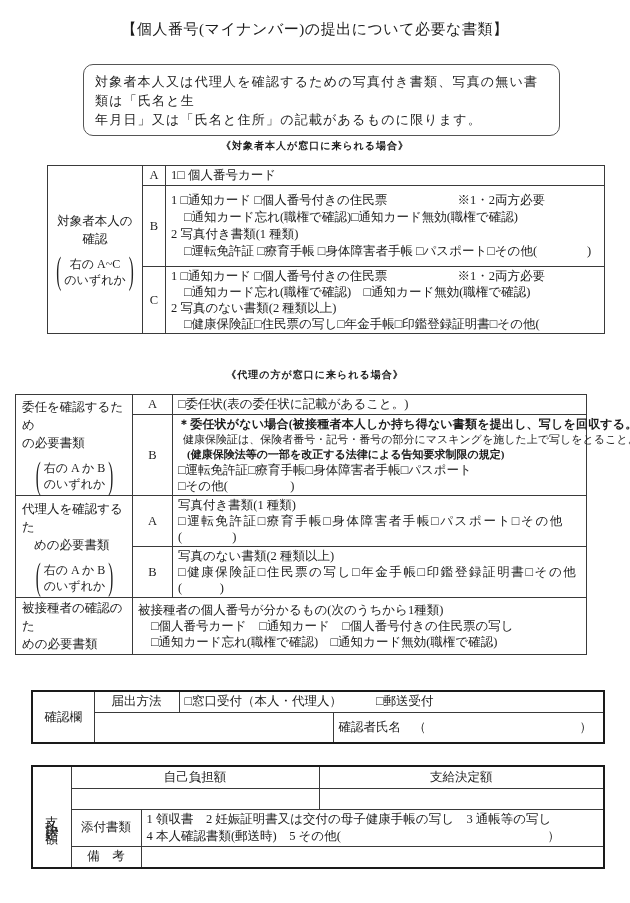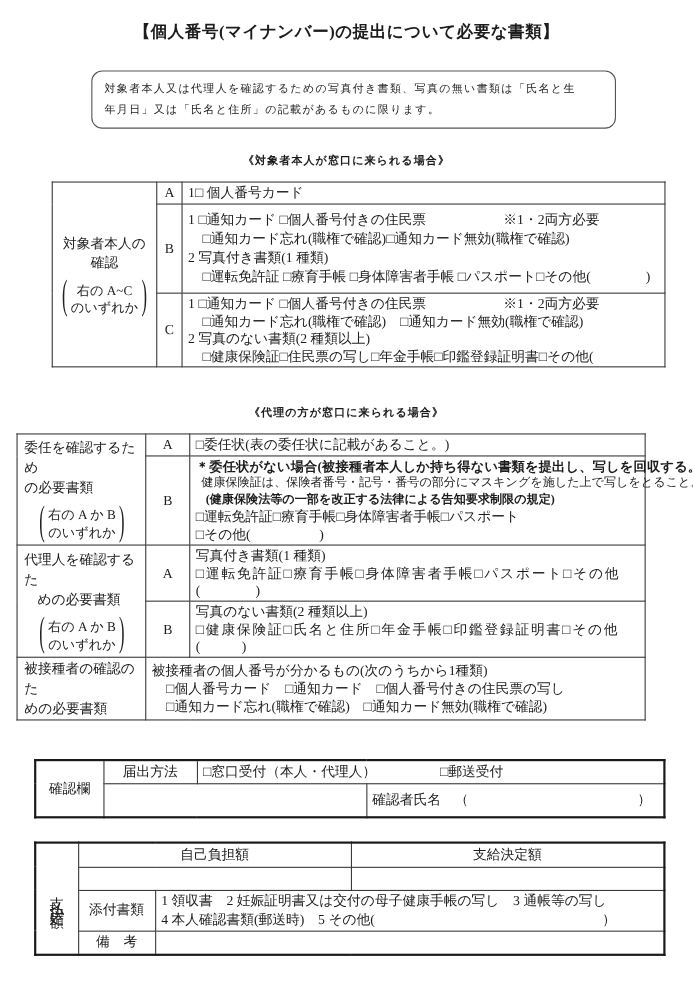--- a/index.html
+++ b/index.html
@@ -4,25 +4,25 @@
 <style>
   html,body { margin:0; padding:0; }
   body {
     width:630px; height:903px; background:#ffffff; position:relative;
     font-family:"Liberation Serif","DejaVu Serif",serif; color:#1c1c1c;
     overflow:hidden;
   }
   .abs { position:absolute; }
 
   .doc-title { top:20px; left:0; width:630px; text-align:center;
-    font-size:15px; font-weight:bold; letter-spacing:0.5px; }
+    font-size:15px; font-weight:normal; letter-spacing:0.5px; }
 
   .notice-box { left:83px; top:64px; width:477px; box-sizing:border-box;
     border:1px solid #555; border-radius:10px; padding:7px 11px 6px 11px;
-    font-size:10px; line-height:19px; letter-spacing:1.2px; }
+    font-size:13px; line-height:19px; letter-spacing:1.2px; }
 
   .sec-heading { left:0; width:630px; text-align:center;
     font-size:10px; font-weight:bold; letter-spacing:1px; }
   .sec1-heading { top:139px; }
   .sec2-heading { top:368px; }
 
   table { border-collapse:collapse; table-layout:fixed; }
   td { border:1px solid #3a3a3a; padding:1px 5px; vertical-align:middle;
        font-size:12.5px; line-height:17px; box-sizing:border-box; }
 
@@ -48,21 +48,21 @@
   .line { white-space:nowrap; }
   .flexline { display:flex; justify-content:space-between; }
   .ind { margin-left:13px; }
   .bold-line { font-weight:bold; font-size:12px; letter-spacing:0.2px; }
   .small-line { font-size:11px; line-height:15px; }
   .sm-ind1 { margin-left:5px; }
   .sm-ind2 { margin-left:9px;font-weight:bold; }
   .spread { letter-spacing:1.6px; }
 
   .center { text-align:center; }
-  .optrow { display:flex; gap:58px; }
+  .optrow { display:flex; gap:34px; }
   .nameline { display:flex; justify-content:space-between; padding-right:6px; }
 
   .vertcell { text-align:center; padding:0; }
   .vert { writing-mode:vertical-rl; text-orientation:upright;
           letter-spacing:4px; font-size:13px; margin:0 auto; display:inline-block; }
 
   .attach-l2 { display:flex; justify-content:space-between; padding-right:38px; }
 </style>
 </head>
 <body>
@@ -182,21 +182,21 @@
     <td style="line-height:16px">
       <div class="line">写真付き書類(1 種類)</div>
       <div class="line spread">□運転免許証□療育手帳□身体障害者手帳□パスポート□その他</div>
       <div class="line">(　　　　)</div>
     </td>
   </tr>
   <tr style="height:46px">
     <td class="letter">B</td>
     <td style="line-height:16px">
       <div class="line">写真のない書類(2 種類以上)</div>
-      <div class="line spread">□健康保険証□氏名と住所□年金手帳□印鑑登録証明書□その他</div>
+      <div class="line spread">□健康保険証□住民票の写し□年金手帳□印鑑登録証明書□その他</div>
       <div class="line">(　　　)</div>
     </td>
   </tr>
   <tr style="height:49px">
     <td class="lab-left">
       <div class="lab-l1">被接種者の確認のた</div>
       <div class="lab-l2">めの必要書類</div>
     </td>
     <td colspan="2" style="line-height:16px">
       <div class="line">被接種者の個人番号が分かるもの(次のうちから1種類)</div>

